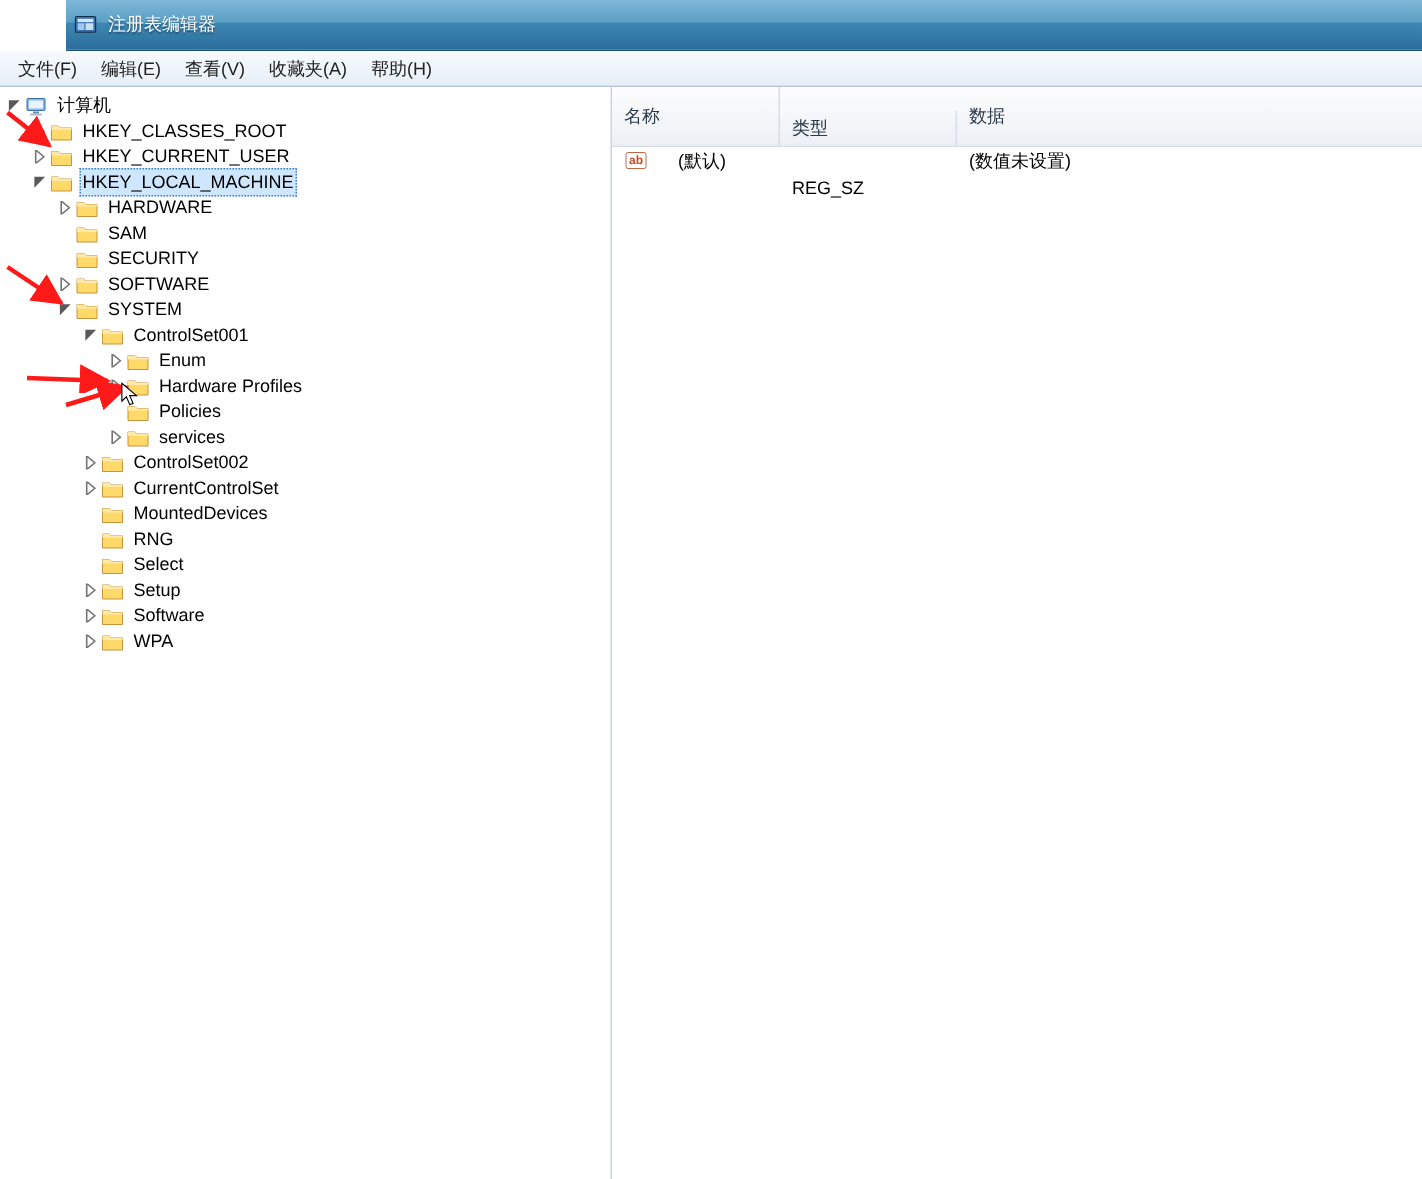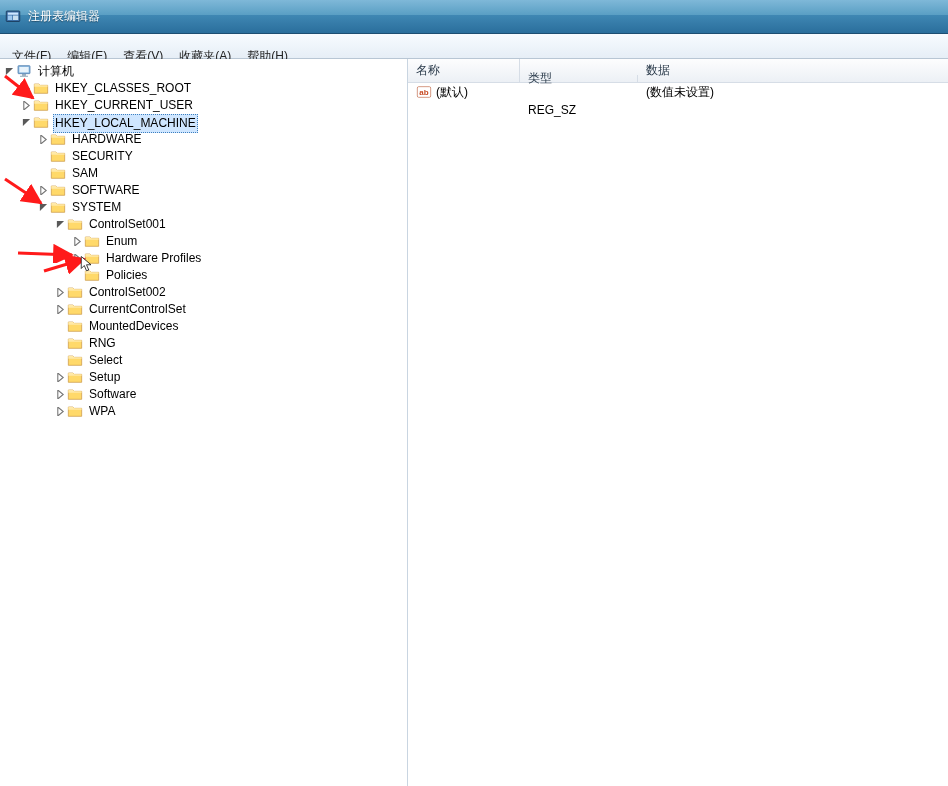--- a/index.html
+++ b/index.html
@@ -10,35 +10,35 @@
   display:flex; flex-direction:column;
   overflow:hidden;
 }
 
 .titlebar{
   height:34px;
   background:linear-gradient(to bottom,#7fb8d8 0%,#5a9fc4 45%,#3f87b3 46%,#2a6e9c 100%);
   border-bottom:1px solid #1d4e72;
   display:flex; align-items:center;
   padding:0 6px 0 4px;
-  color:#fff; font-size:13px;
+  color:#fff; font-size:13px;margin-left:44px;
 }
 .titlebar .app-icon{
   width:18px;height:18px;margin-right:6px;
 }
 .titlebar .title-text{
   text-shadow:0 1px 1px rgba(0,0,0,.4);
 }
 
 .menubar{
   height:24px;
   background:linear-gradient(to bottom,#f7fbff,#e6eef6);
   border-bottom:1px solid #b8c6d4;
-  display:flex; align-items:flex-start;
-  padding:12px 4px;
+  display:flex; align-items:flex-end;
+  padding:0 4px;
   color:#222;
 }
 .menubar .menu-item{
   padding:2px 8px;
   cursor:default;
 }
 
 .client{
   flex:1 1 auto;
   display:flex;
@@ -50,21 +50,21 @@
   border-right:1px solid #c9d5e1;
   background:#fff;
   overflow:auto;
   padding:4px 0 4px 2px;
   position:relative;
 }
 .tree-node{
   position:relative;
 }
 .node-row{
-  display:flex; align-items:flex-start;
+  display:flex; align-items:center;
   height:17px;
   line-height:17px;
   white-space:nowrap;
   cursor:default;
 }
 .indent{ display:inline-block; }
 .expander{
   width:14px; height:17px;
   display:flex; align-items:center; justify-content:center;
   color:#6b6b6b;
@@ -86,21 +86,21 @@
   padding:0 1px;
 }
 
 .list-pane{
   flex:1 1 auto;
   background:#fff;
   display:flex; flex-direction:column;
   min-width:0;
 }
 .list-header{
-  height:24px;
+  height:40px;
   display:flex;
   background:linear-gradient(to bottom,#fdfdfe,#ecf0f5);
   border-bottom:1px solid #d6dde6;
   color:#2a3a4a;
 }
 .col{
   display:flex; align-items:center;
   padding:0 8px;
   border-right:1px solid #d6dde6;
 }
@@ -110,21 +110,21 @@
 .col-data{ }
 .list-body{
   flex:1 1 auto; overflow:auto;
 }
 .list-row{
   display:flex; align-items:center;
   height:18px;
   padding:0;
 }
 .list-row .cell{ display:flex; align-items:center; padding:0 8px; }
-.list-row .cell-name{ width:112px; gap:4px; }
+.list-row .cell-name{ width:112px; gap:20px; }
 .list-row .cell-type{ width:118px;margin-top:36px; }
 .list-row .cell-data{ flex:1 1 auto; }
 .value-icon{ width:16px; height:16px; flex:none; }
 
 .arrow{
   position:absolute; pointer-events:none;
 }
 
 .cursor-img{
   position:absolute; pointer-events:none;
@@ -234,32 +234,32 @@
             </div>
           </div>
           <div class="tree-node">
             <div class="node-row">
               <span class="indent" style="width: 34px;"></span>
               <span class="expander empty"></span>
   <svg class="folder-icon" viewBox="0 0 24 24">
     <path d="M2 6 L9 6 L11 8 L22 8 L22 20 L2 20 Z" fill="#ffd96a" stroke="#c7933c"></path>
     <path d="M2 6 L9 6 L11 8 L22 8 L22 10 L2 10 Z" fill="#ffe9a8"></path>
   </svg>
-<span class="node-label">SECURITY</span>
+<span class="node-label">SAM</span>
             </div>
           </div>
           <div class="tree-node">
             <div class="node-row">
               <span class="indent" style="width: 34px;"></span>
               <span class="expander empty"></span>
   <svg class="folder-icon" viewBox="0 0 24 24">
     <path d="M2 6 L9 6 L11 8 L22 8 L22 20 L2 20 Z" fill="#ffd96a" stroke="#c7933c"></path>
     <path d="M2 6 L9 6 L11 8 L22 8 L22 10 L2 10 Z" fill="#ffe9a8"></path>
   </svg>
-<span class="node-label">SAM</span>
+<span class="node-label">SECURITY</span>
             </div>
           </div>
           <div class="tree-node">
             <div class="node-row">
               <span class="indent" style="width: 34px;"></span>
               <span class="expander">
   <svg width="9" height="9" viewBox="0 0 10 10">
                   <path d="M2 0 L8 5 L2 10 Z" fill="none" stroke="#757575" stroke-width="1.2"></path>
                 </svg>
 </span>
@@ -330,20 +330,35 @@
               </div>
               <div class="tree-node">
                 <div class="node-row">
                   <span class="indent" style="width: 68px;"></span>
                   <span class="expander empty"></span>
   <svg class="folder-icon" viewBox="0 0 24 24">
     <path d="M2 6 L9 6 L11 8 L22 8 L22 20 L2 20 Z" fill="#ffd96a" stroke="#c7933c"></path>
     <path d="M2 6 L9 6 L11 8 L22 8 L22 10 L2 10 Z" fill="#ffe9a8"></path>
   </svg>
 <span class="node-label">Policies</span>
+                </div>
+              </div>
+              <div class="tree-node">
+                <div class="node-row">
+                  <span class="indent" style="width: 68px;"></span>
+                  <span class="expander">
+  <svg width="9" height="9" viewBox="0 0 10 10">
+                      <path d="M2 0 L8 5 L2 10 Z" fill="none" stroke="#757575" stroke-width="1.2"></path>
+                    </svg>
+</span>
+  <svg class="folder-icon" viewBox="0 0 24 24">
+    <path d="M2 6 L9 6 L11 8 L22 8 L22 20 L2 20 Z" fill="#ffd96a" stroke="#c7933c"></path>
+    <path d="M2 6 L9 6 L11 8 L22 8 L22 10 L2 10 Z" fill="#ffe9a8"></path>
+  </svg>
+<span class="node-label">services</span>
                 </div>
               </div>
             </div>
             <div class="tree-node">
               <div class="node-row">
                 <span class="indent" style="width: 51px;"></span>
                 <span class="expander">
   <svg width="9" height="9" viewBox="0 0 10 10">
                     <path d="M2 0 L8 5 L2 10 Z" fill="none" stroke="#757575" stroke-width="1.2"></path>
                   </svg>

